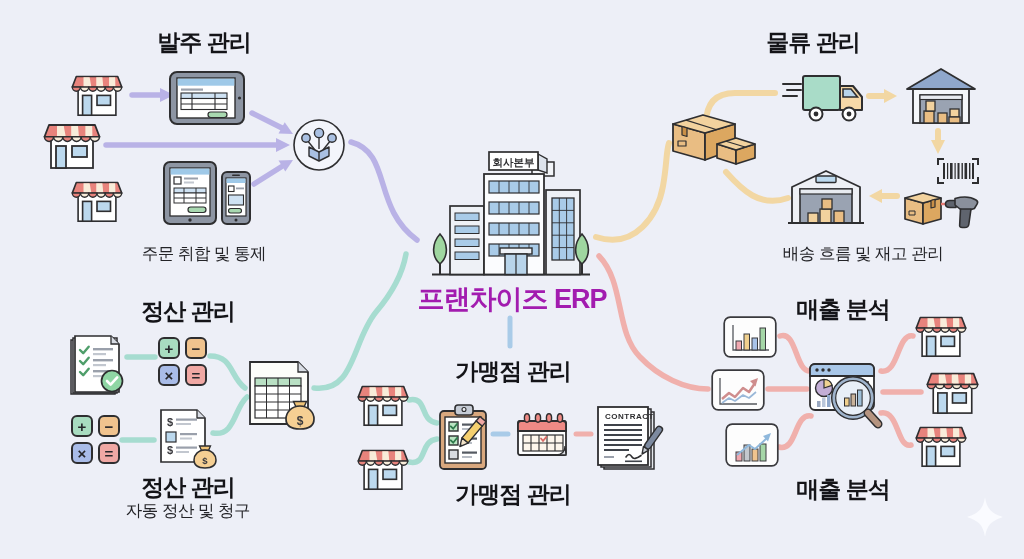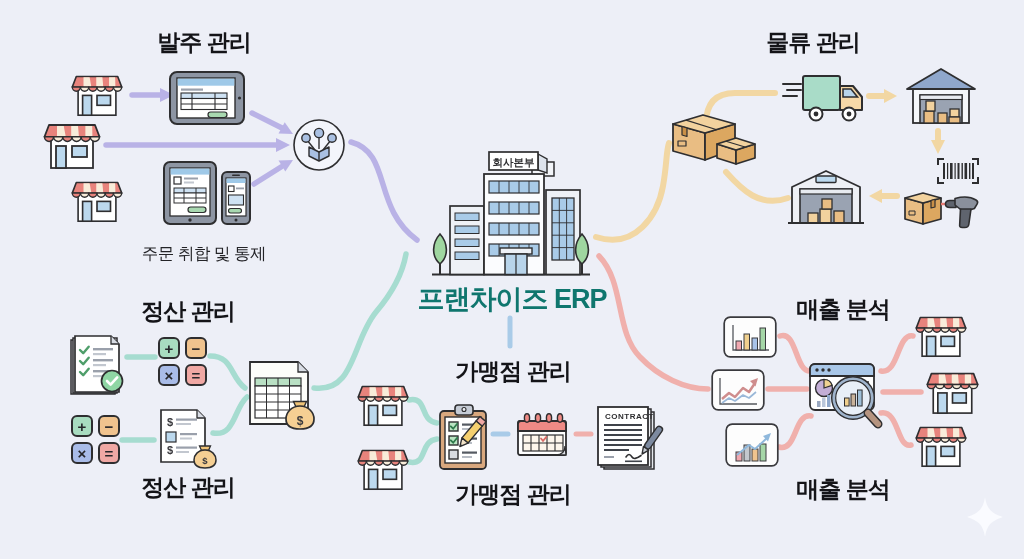--- a/index.html
+++ b/index.html
@@ -1,20 +1,20 @@
 <!DOCTYPE html>
 <html><head>
 <meta charset="utf-8">
 <style>
 *{margin:0;padding:0;box-sizing:border-box}
 body{background:#dfe2ea}
 .canvas{position:relative;width:1024px;height:559px;background:#edeff7;font-family:"Liberation Sans",sans-serif;overflow:hidden}
 .abs{position:absolute}
 .sec-title{font-weight:800;font-size:23px;color:#141418;text-align:center;letter-spacing:-1px}
-.big-title{font-weight:800;font-size:27px;color:#0f766e;text-align:center;letter-spacing:-1px}
+.big-title{font-weight:800;font-size:27px;color:#a21caf;text-align:center;letter-spacing:-1px}
 .caption{font-size:16.5px;color:#232327;text-align:center;letter-spacing:-0.5px}
 .calc{display:grid;grid-template-columns:22px 22px;gap:5px}
 .tile{height:22px;border:2px solid #2e2e30;border-radius:6px;display:flex;align-items:center;justify-content:center;font-weight:bold;font-size:15px;color:#26262a;line-height:1}
 .t-plus{background:#a8dcc0}.t-minus{background:#f0c38e}.t-mul{background:#a9bce8}.t-eq{background:#f0a8a4}
 svg{display:block}
 </style>
 </head>
 <body>
 
 <div class="canvas">
@@ -400,20 +400,21 @@
   <div class="abs" style="left:901px;top:184px">
       <svg width="84" height="48" viewBox="0 0 84 48">
         <use href="#i-box-scanner"></use>
       </svg>
     </div>
   <div class="abs" style="left:786px;top:165px">
       <svg width="80" height="62" viewBox="0 0 80 62">
         <use href="#i-warehouse-gray"></use>
       </svg>
     </div>
+  <div class="abs caption" style="left:733px;top:243px;width:260px">배송 흐름 및 재고 관리</div>
 
   <svg class="abs" style="left:428px;top:146px" width="166" height="132" viewBox="0 0 166 132">
     <line x1="4" y1="128.5" x2="162" y2="128.5" stroke="#2e2e30" stroke-width="2.2"></line>
     <rect x="22" y="60" width="34" height="68.5" fill="#eef1f6" stroke="#2e2e30" stroke-width="1.7"></rect>
     <g fill="#a9cbe8" stroke="#2e2e30" stroke-width="1">
       <rect x="27" y="67" width="24" height="7.5"></rect>
         <rect x="27" y="80" width="24" height="7.5"></rect>
       <rect x="27" y="93" width="24" height="7.5"></rect>
         <rect x="27" y="106" width="24" height="7.5"></rect>
     </g>
@@ -504,20 +505,21 @@
     <rect x="10" y="20" width="46" height="8" fill="#b9e0c4" stroke="#2e2e30" stroke-width="1.2"></rect>
     <rect x="10" y="28" width="46" height="32" fill="#ffffff" stroke="#2e2e30" stroke-width="1.2"></rect>
     <path d="M10 36 H56 M10 44 H56 M10 52 H56 M21.5 20 V60 M33 20 V60 M44.5 20 V60" stroke="#2e2e30" stroke-width="1" fill="none"></path>
     <g>
       <path d="M51 49 l-2.5 -5.5 h13 l-2.5 5.5 z" fill="#f0c478" stroke="#2e2e30" stroke-width="1.4"></path>
       <path d="M55 48 c-9 0 -14 7 -14 13 c0 7 6 10 14 10 c8 0 14 -3 14 -10 c0 -6 -5 -13 -14 -13 z" fill="#f5cf93" stroke="#2e2e30" stroke-width="1.7"></path>
       <text x="55" y="67" text-anchor="middle" font-size="12" font-weight="bold" fill="#3a3a3e">$</text>
     </g>
   </svg>
   <div class="abs sec-title" style="left:88px;top:472px;width:200px">정산 관리</div>
+  <div class="abs caption" style="left:88px;top:500px;width:200px">자동 정산 및 청구</div>
 
   <div class="abs sec-title" style="left:413px;top:356px;width:200px">가맹점 관리</div>
   <div class="abs" style="left:356px;top:380px">
       <svg width="54" height="49" viewBox="0 0 60 54">
         <use href="#i-store"></use>
       </svg>
     </div>
   <div class="abs" style="left:356px;top:444px">
       <svg width="54" height="49" viewBox="0 0 60 54">
         <use href="#i-store"></use>

